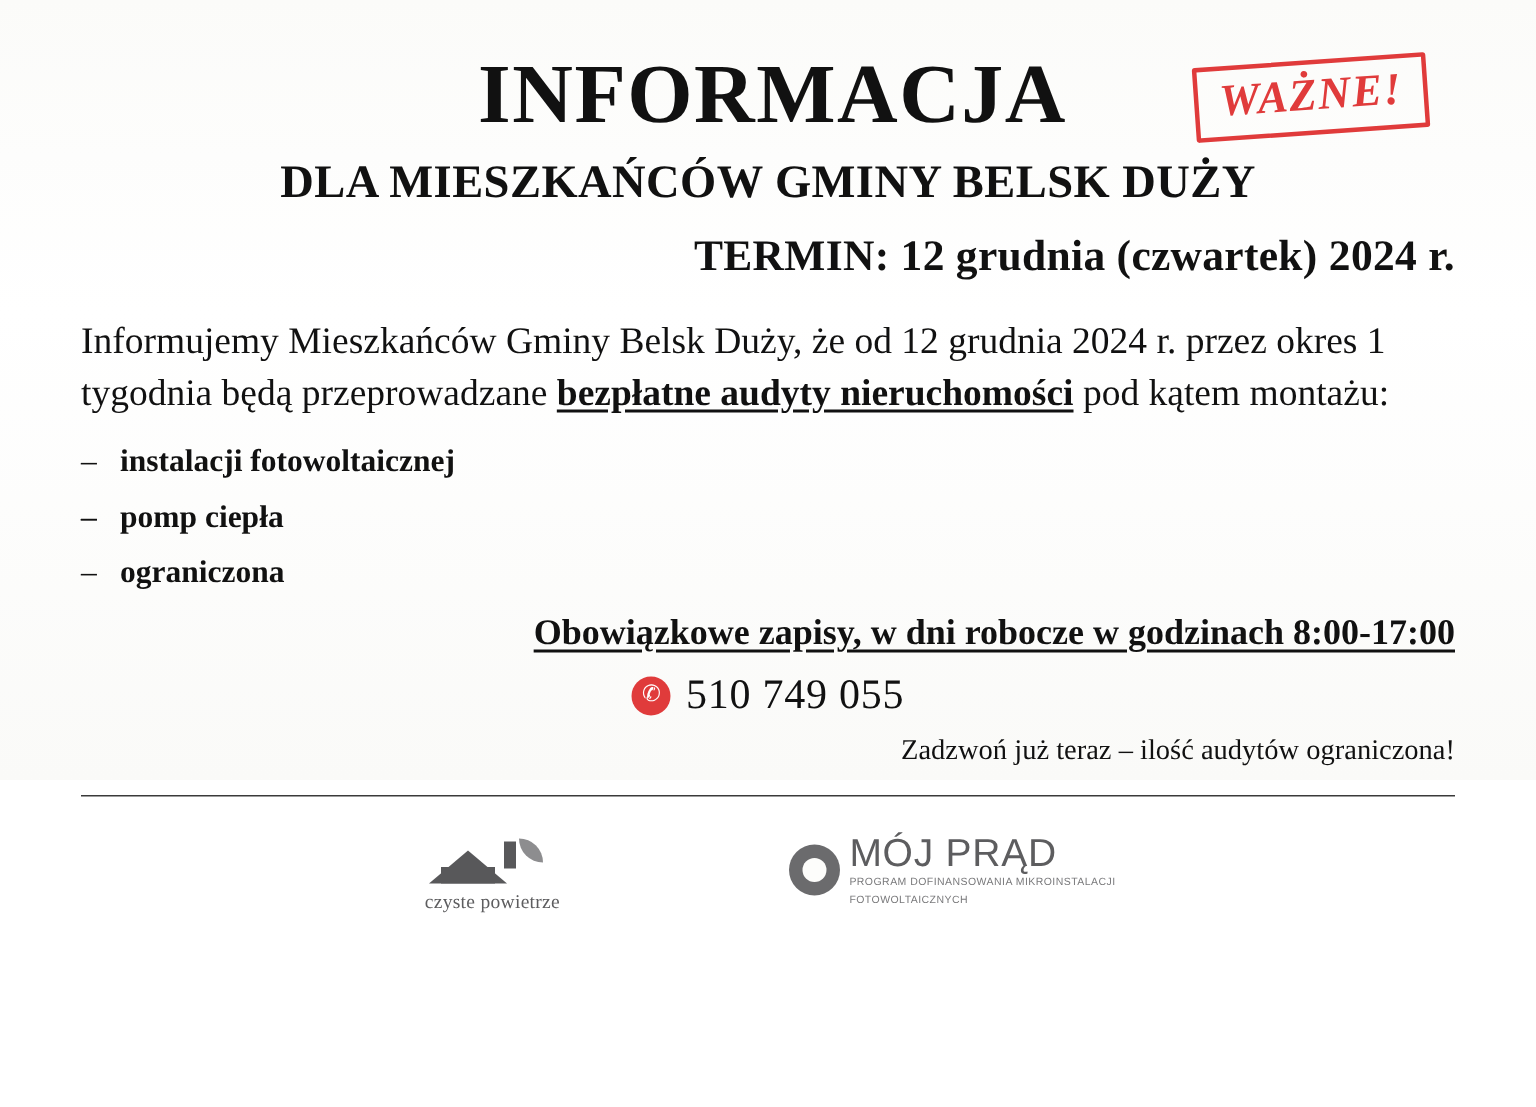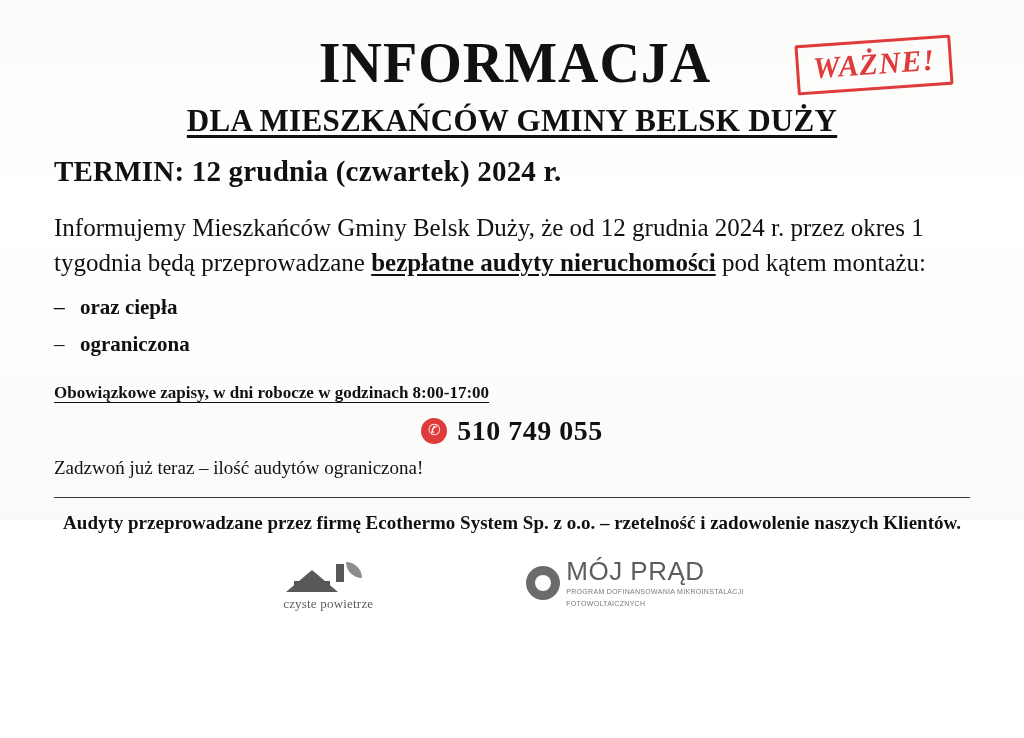--- a/index.html
+++ b/index.html
@@ -62,26 +62,25 @@
     padding: 6px 14px 8px 14px;
     transform: rotate(-4deg);
     border-radius: 2px;
     line-height: 1;
   }
   .subtitle {
     text-align: center;
     font-weight: bold;
     font-size: 31px;
     margin: 10px 0 0 0;
-    text-decoration: underline;
     text-underline-offset: 4px;
     letter-spacing: 0.3px;
   }
   .term {
-    text-align: left;
+    text-align: right;
     font-weight: bold;
     font-size: 29px;
     margin: 16px 0 0 0;
     letter-spacing: 0.2px;
   }
 
   
   .para {
     font-size: 25px;
     line-height: 1.42;
@@ -111,24 +110,24 @@
     left: 0;
     top: 0;
     font-weight: normal;
   }
   .para2 {
     font-size: 20px;
     line-height: 1.45;
     margin: 16px 0 0 0;
   }
   .signup {
-    text-align: left;
-    font-weight: bold;
-    font-size: 17px;
-    margin: 28px 0 0 0;
+    text-align: right;
+    font-weight: bold;
+    font-size: 24px;
+    margin: 17px 0 0 0;
     text-decoration: underline;
     text-underline-offset: 4px;
   }
   .phone-row {
     display: flex;
     align-items: center;
     justify-content: center;
     gap: 10px;
     margin: 12px 0 0 0;
   }
@@ -138,26 +137,26 @@
     border-radius: 50%;
     background: #e03b3b;
     display: inline-flex;
     align-items: center;
     justify-content: center;
     color: #ffffff;
     font-size: 15px;
     line-height: 1;
   }
   .phone-number {
-    font-weight: bold;
+    font-weight: normal;
     font-size: 28px;
     letter-spacing: 0.5px;
   }
   .callnow {
-    text-align: left;
+    text-align: right;
     font-size: 19px;
     margin: 10px 0 0 0;
   }
   .divider {
     border: none;
     border-top: 1px solid #3a3a3a;
     margin: 18px 0 0 0;
   }
   .footer-note {
     text-align: center;
@@ -287,47 +286,47 @@
 
     <div class="term">TERMIN: 12 grudnia (czwartek) 2024 r.</div>
 
     <p class="para">
       <span>Informujemy Mieszkańców Gminy Belsk Duży, że od 12 grudnia 2024 r. przez okres 1 tygodnia będą przeprowadzane </span><span class="u-bold">bezpłatne audyty nieruchomości</span><span> pod kątem montażu:</span>
     </p>
 
     <ul class="list">
       <li>
         <span class="dash">–</span>
+        <span>instalacji fotowoltaicznej</span>
       </li>
       <li>
         <span class="dash">–</span>
       </li>
       <li>
         <span class="dash">–</span>
-        <span>oraz ciepła</span>
+        <span>pomp ciepła</span>
       </li>
       <li>
         <span class="dash">–</span>
         <span>ograniczona</span>
       </li>
     </ul>
 
 
     <div class="signup">Obowiązkowe zapisy, w dni robocze w godzinach 8:00-17:00</div>
 
     <div class="phone-row">
       <span class="phone-icon">✆</span>
       <span class="phone-number">510 749 055</span>
     </div>
 
     <div class="callnow">Zadzwoń już teraz – ilość audytów ograniczona!</div>
 
     <hr class="divider">
 
-    <div class="footer-note">Audyty przeprowadzane przez firmę Ecothermo System Sp. z o.o. – rzetelność i zadowolenie naszych Klientów.</div>
 
     <div class="logos">
       <div class="logo">
         <div class="logo-cp-mark">
           <span class="house"></span>
           <span class="body"></span>
           <span class="chimney"></span>
           <span class="leaf"></span>
         </div>
         <div class="logo-cp-text">

